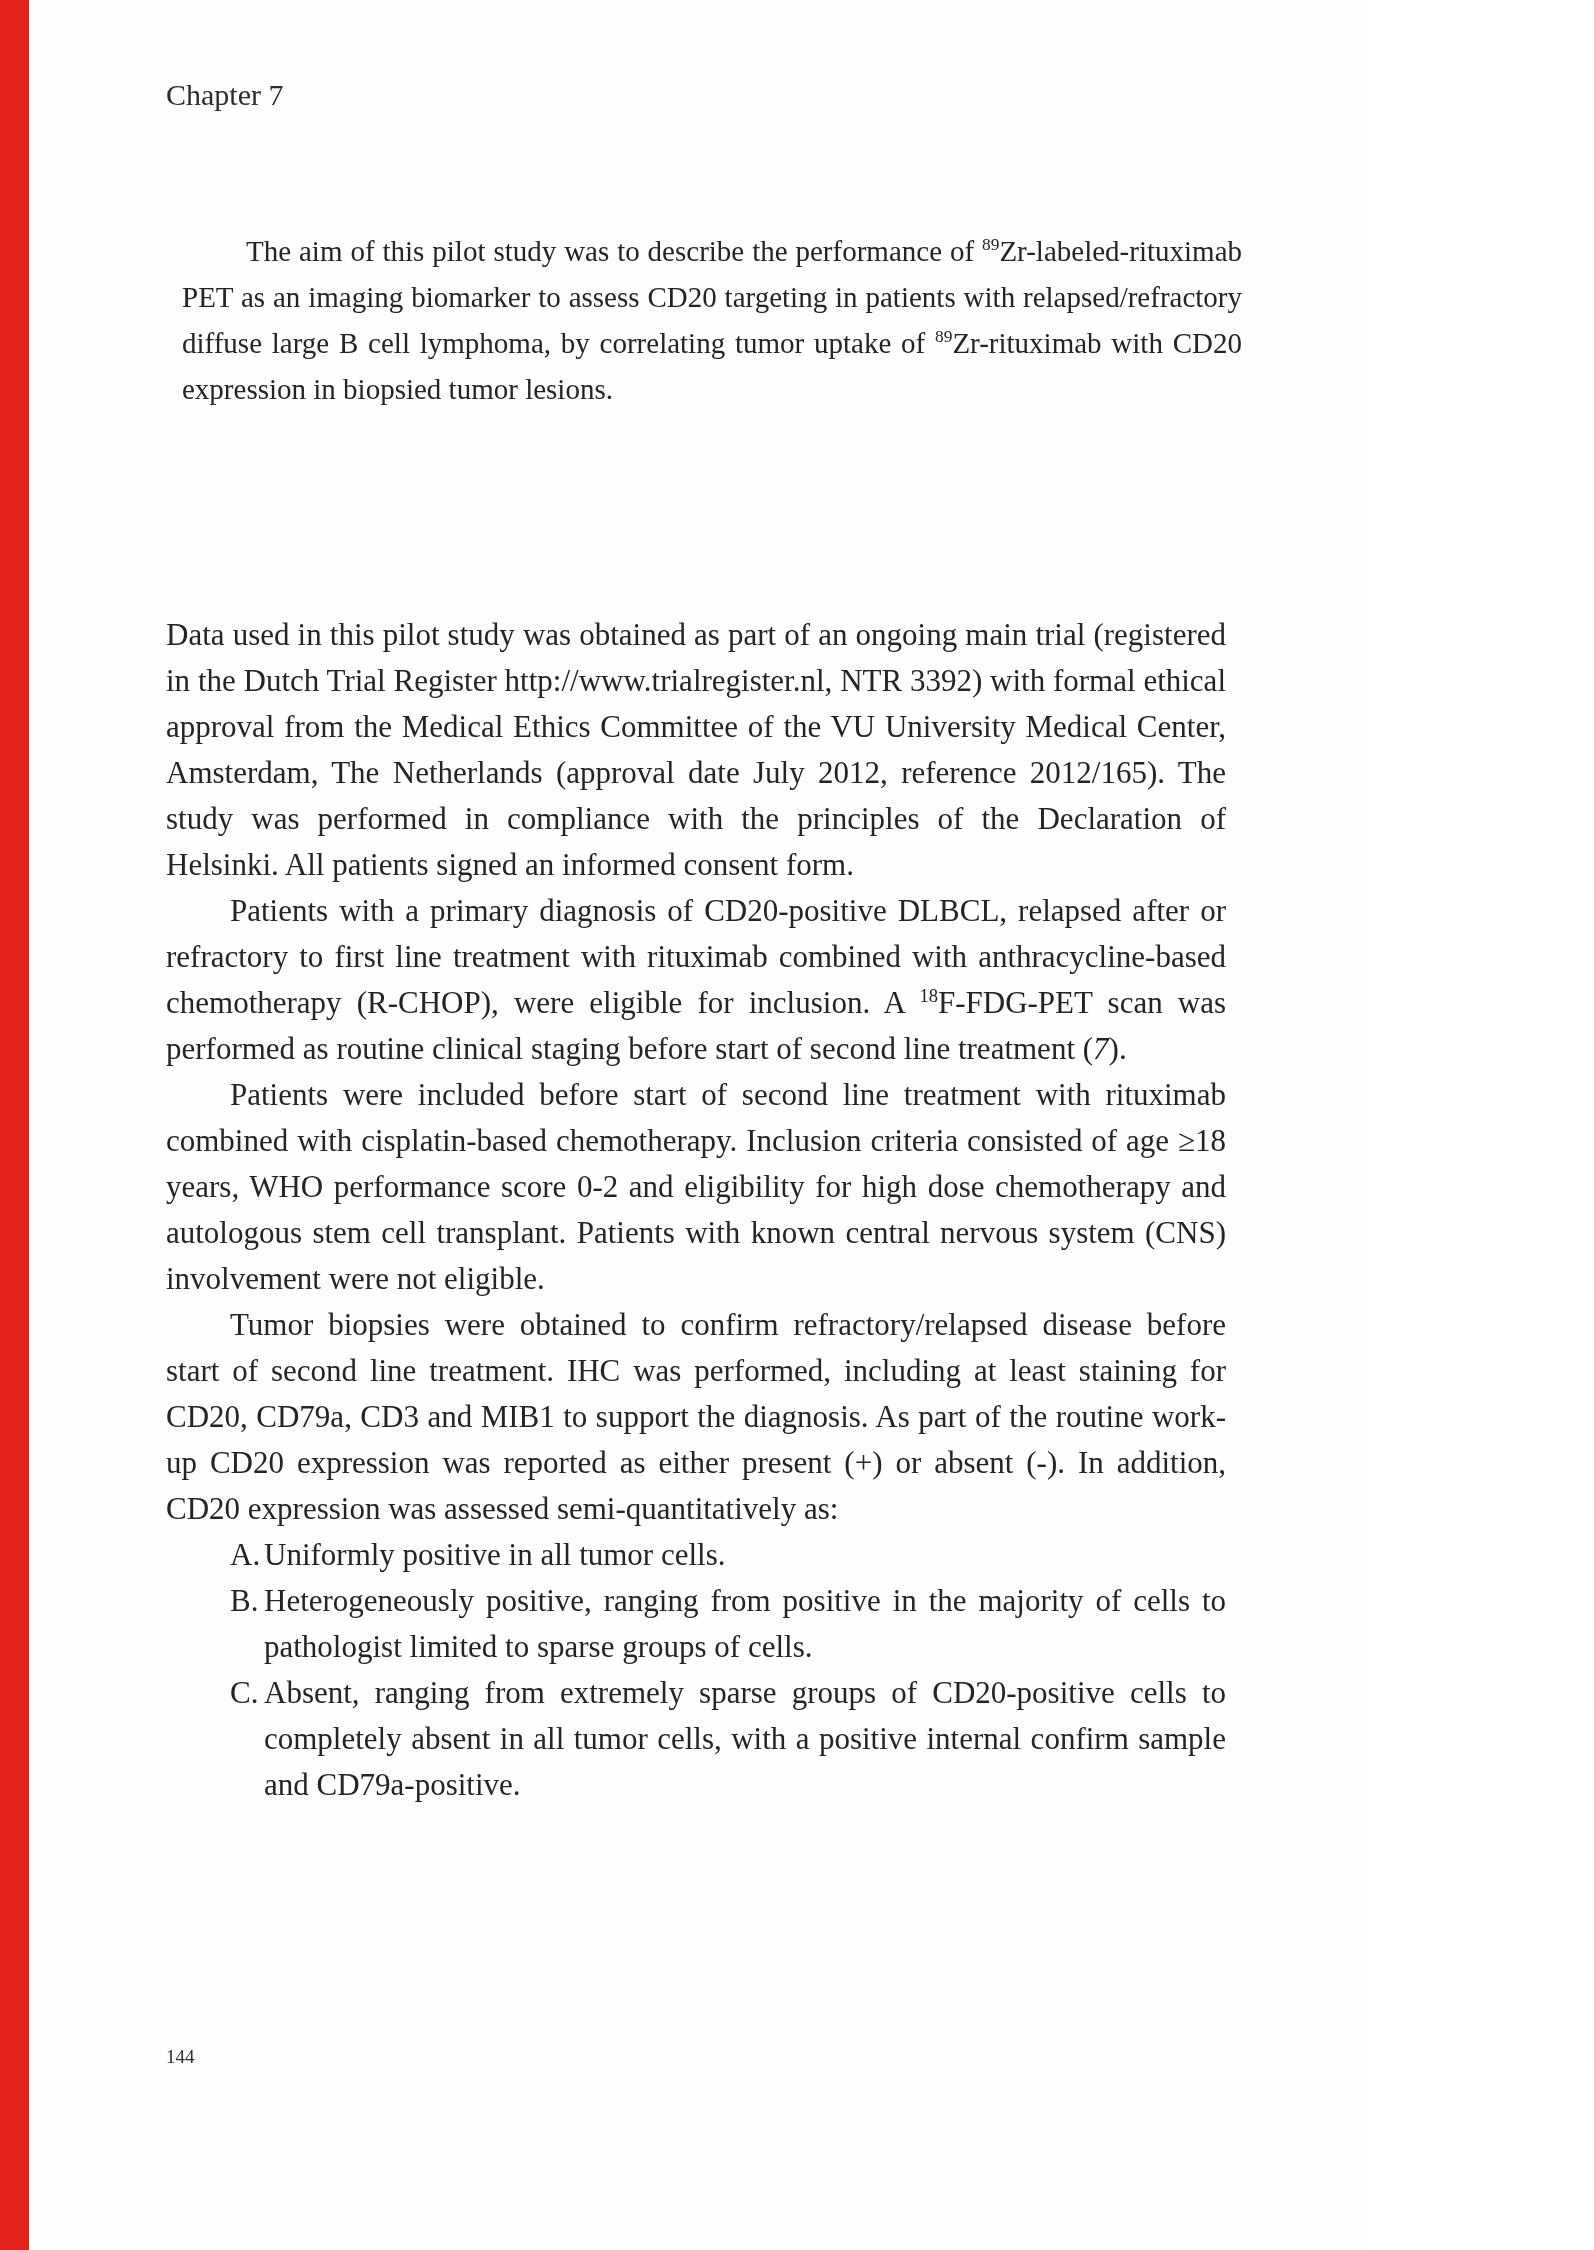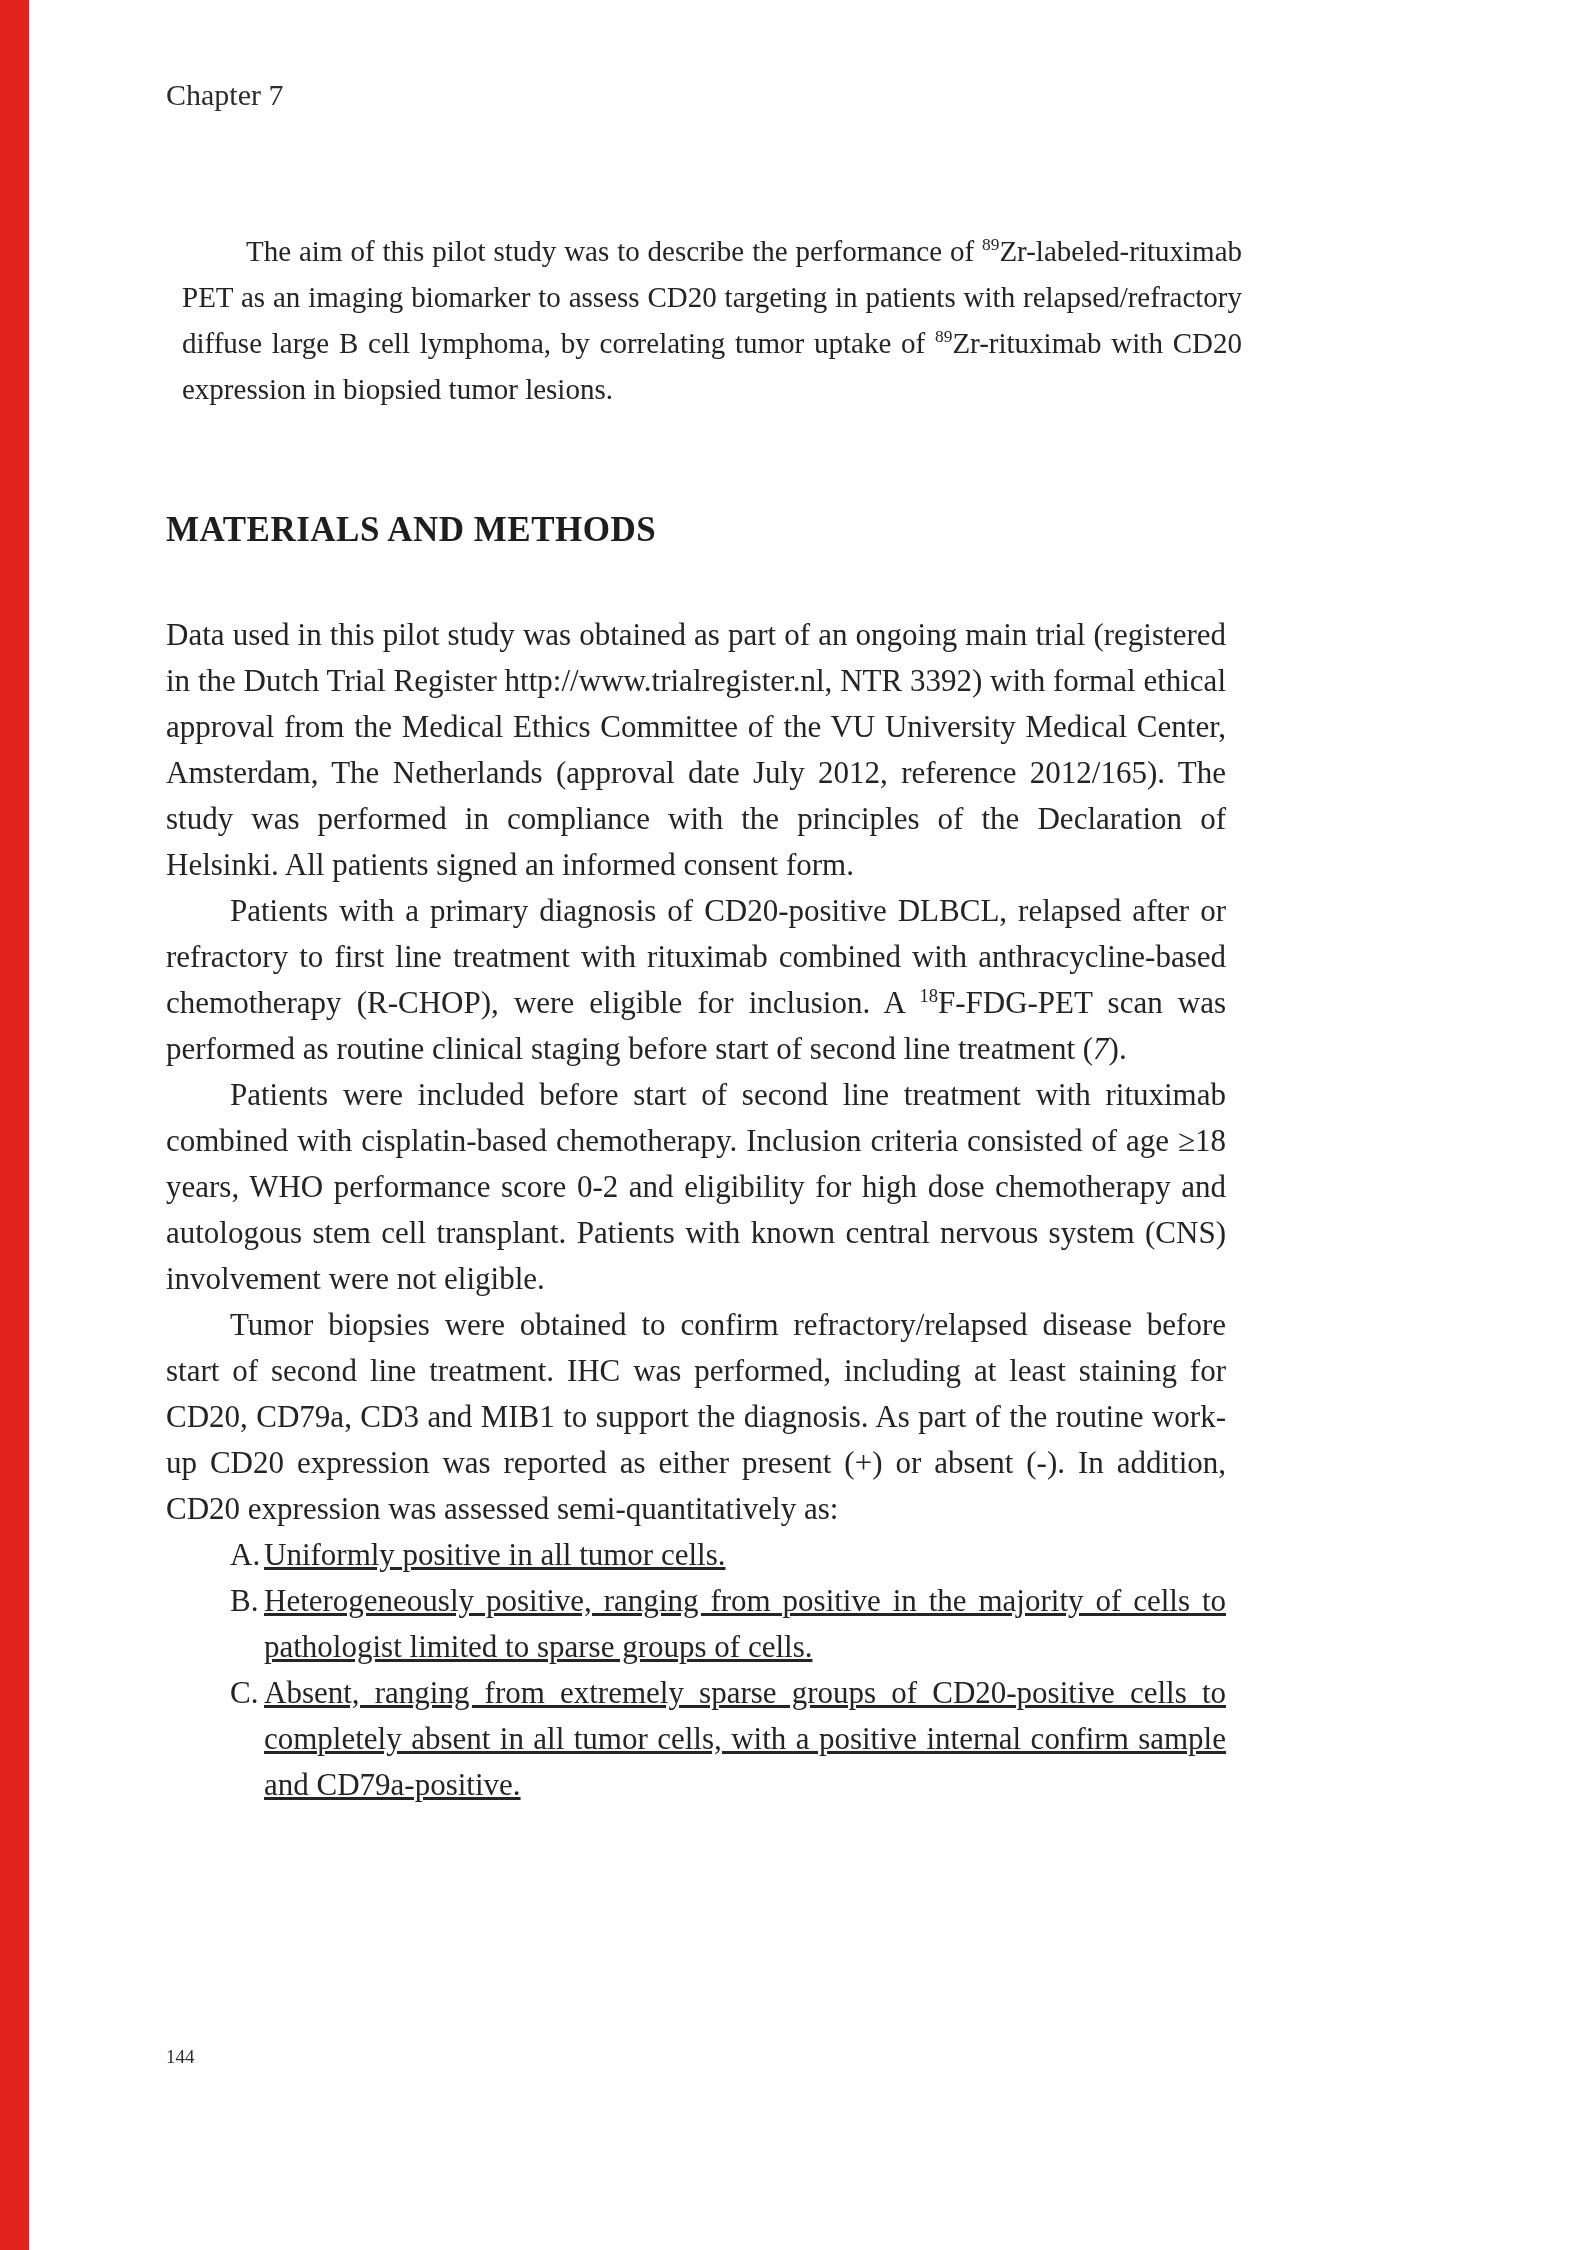--- a/index.html
+++ b/index.html
@@ -48,21 +48,21 @@
     position: absolute;
     left: 166px; top: 612px;
     width: 1060px;
     font-size: 31px;
     line-height: 46px;
   }
   .bodyblock p { margin: 0; text-align: justify; }
   .list { padding-left: 64px; }
   .li { display: flex; }
   .li .marker { flex: 0 0 34px; }
-  .li .li-text { flex: 1; text-align: justify; text-decoration: underline; }
+  .li .li-text { flex: 1; text-align: justify; }
   sup {
     font-size: 0.6em;
     line-height: 0;
     vertical-align: super;
   }
   .ref-italic { font-style: italic; }
   .pagenum {
     position: absolute;
     left: 166px; top: 2046px;
     font-size: 19px;
@@ -73,21 +73,20 @@
 <body>
 
 <div class="page">
 
   <div class="stripe" style="background: rgb(226, 35, 29);"></div>
 
   <div class="chapter">Chapter 7</div>
 
   <p class="intro indent"><span>The aim of this pilot study was to describe the performance of </span><sup>89</sup><span>Zr-labeled-rituximab PET as an imaging biomarker to assess CD20 targeting in patients with relapsed/refractory diffuse large B cell lymphoma, by correlating tumor uptake of </span><sup>89</sup><span>Zr-rituximab with CD20 expression in biopsied tumor lesions.</span></p>
 
-  <h1 class="heading">MATERIALS AND METHODS</h1>
 
   <div class="bodyblock">
 
     <p>Data used in this pilot study was obtained as part of an ongoing main trial (registered in the Dutch Trial Register http://www.trialregister.nl, NTR 3392) with formal ethical approval from the Medical Ethics Committee of the VU University Medical Center, Amsterdam, The Netherlands (approval date July 2012, reference 2012/165). The study was performed in compliance with the principles of the Declaration of Helsinki. All patients signed an informed consent form.</p>
 
     <p class="indent"><span>Patients with a primary diagnosis of CD20-positive DLBCL, relapsed after or refractory to first line treatment with rituximab combined with anthracycline-based chemotherapy (R-CHOP), were eligible for inclusion. A </span><sup>18</sup><span>F-FDG-PET scan was performed as routine clinical staging before start of second line treatment (</span><span class="ref-italic">7</span><span>).</span></p>
 
     <p class="indent">Patients were included before start of second line treatment with rituximab combined with cisplatin-based chemotherapy. Inclusion criteria consisted of age ≥18 years, WHO performance score 0-2 and eligibility for high dose chemotherapy and autologous stem cell transplant. Patients with known central nervous system (CNS) involvement were not eligible.</p>
 
     <p class="indent">Tumor biopsies were obtained to confirm refractory/relapsed disease before start of second line treatment. IHC was performed, including at least staining for CD20, CD79a, CD3 and MIB1 to support the diagnosis. As part of the routine work-up CD20 expression was reported as either present (+) or absent (-). In addition, CD20 expression was assessed semi-quantitatively as:</p>

